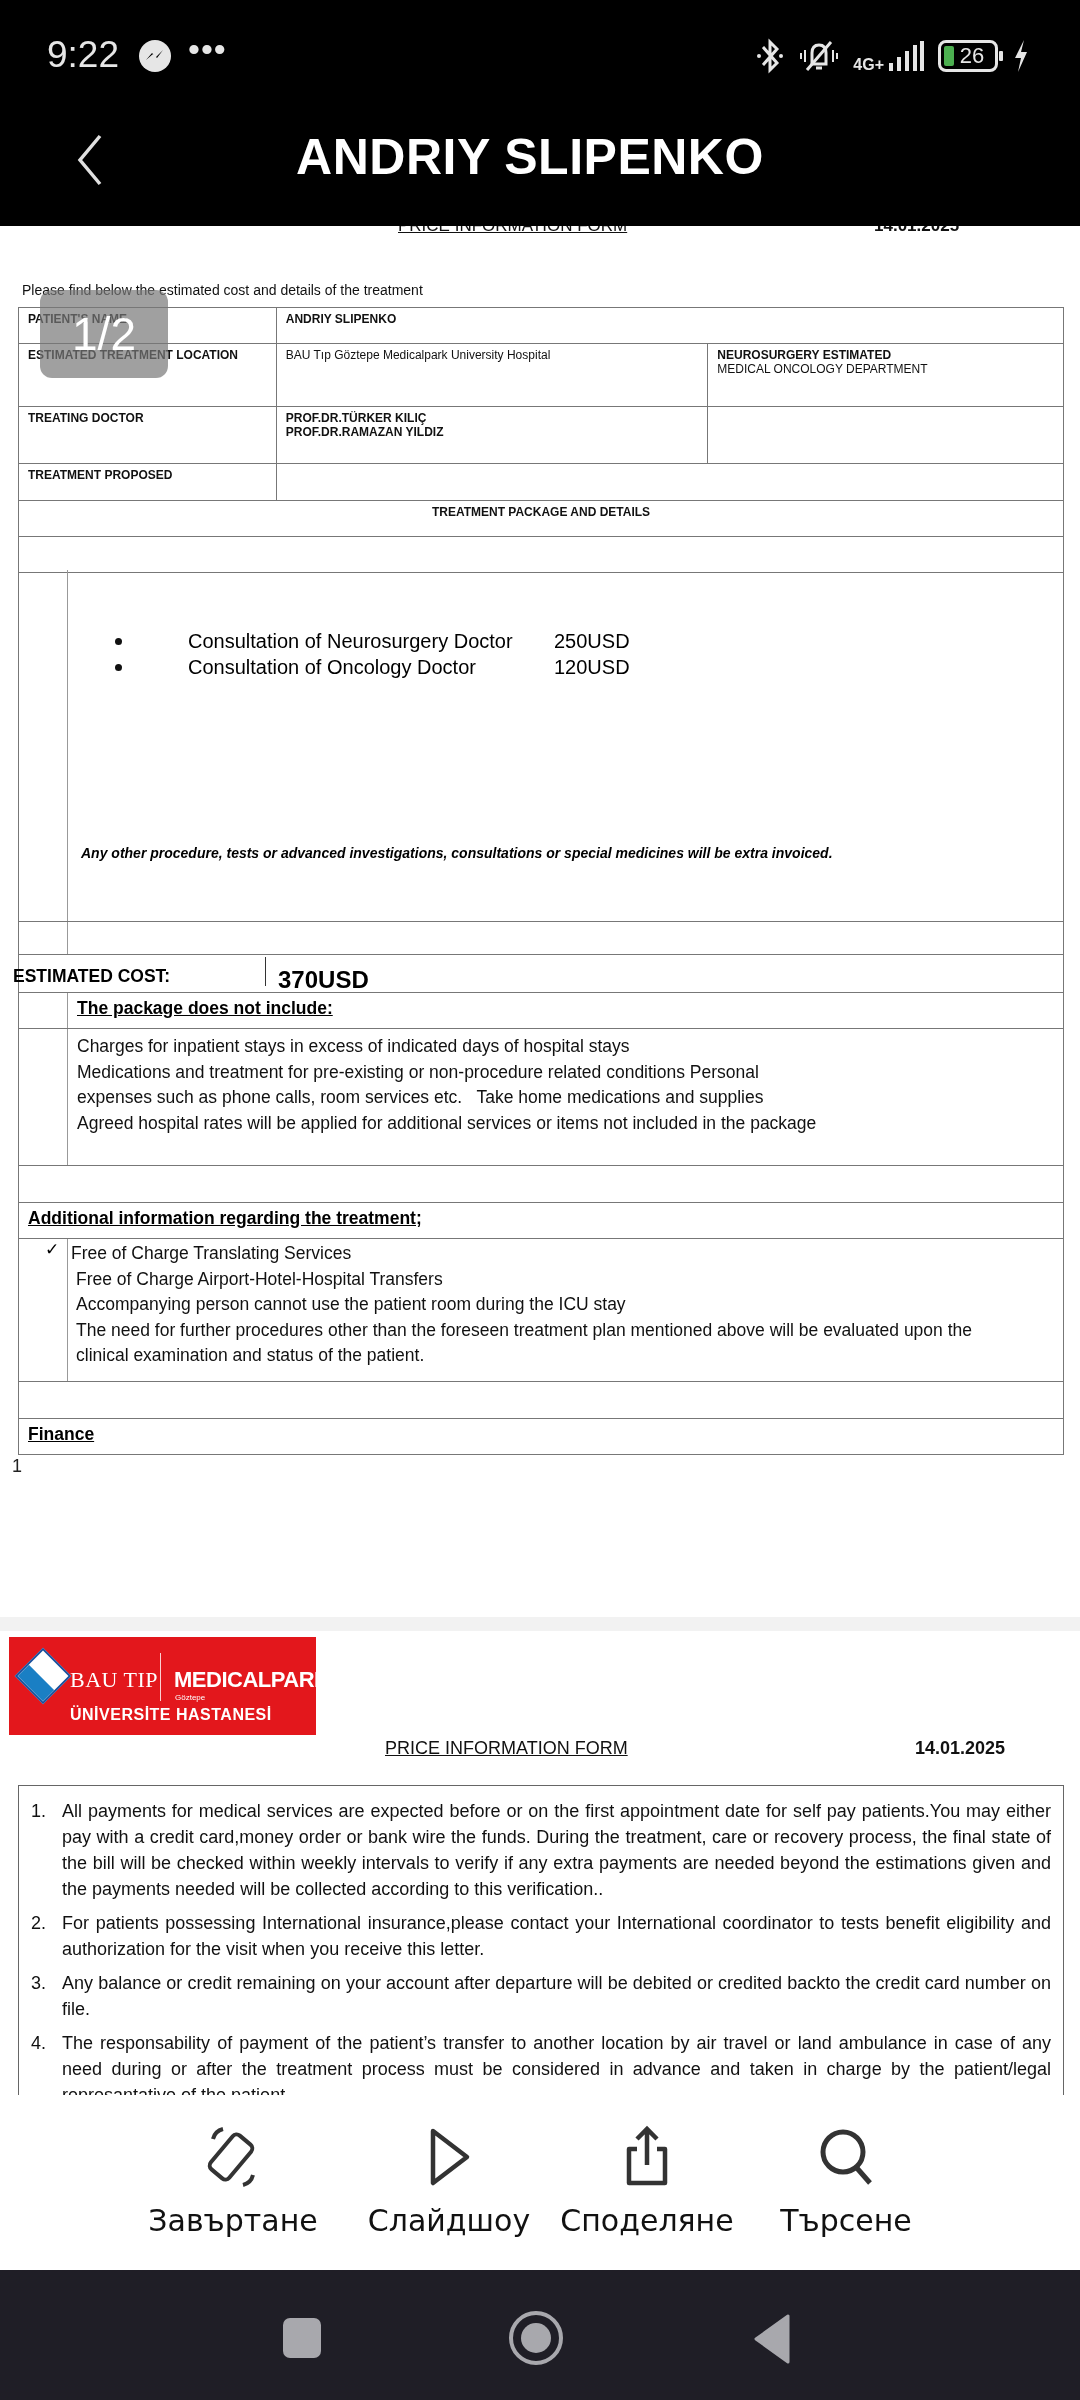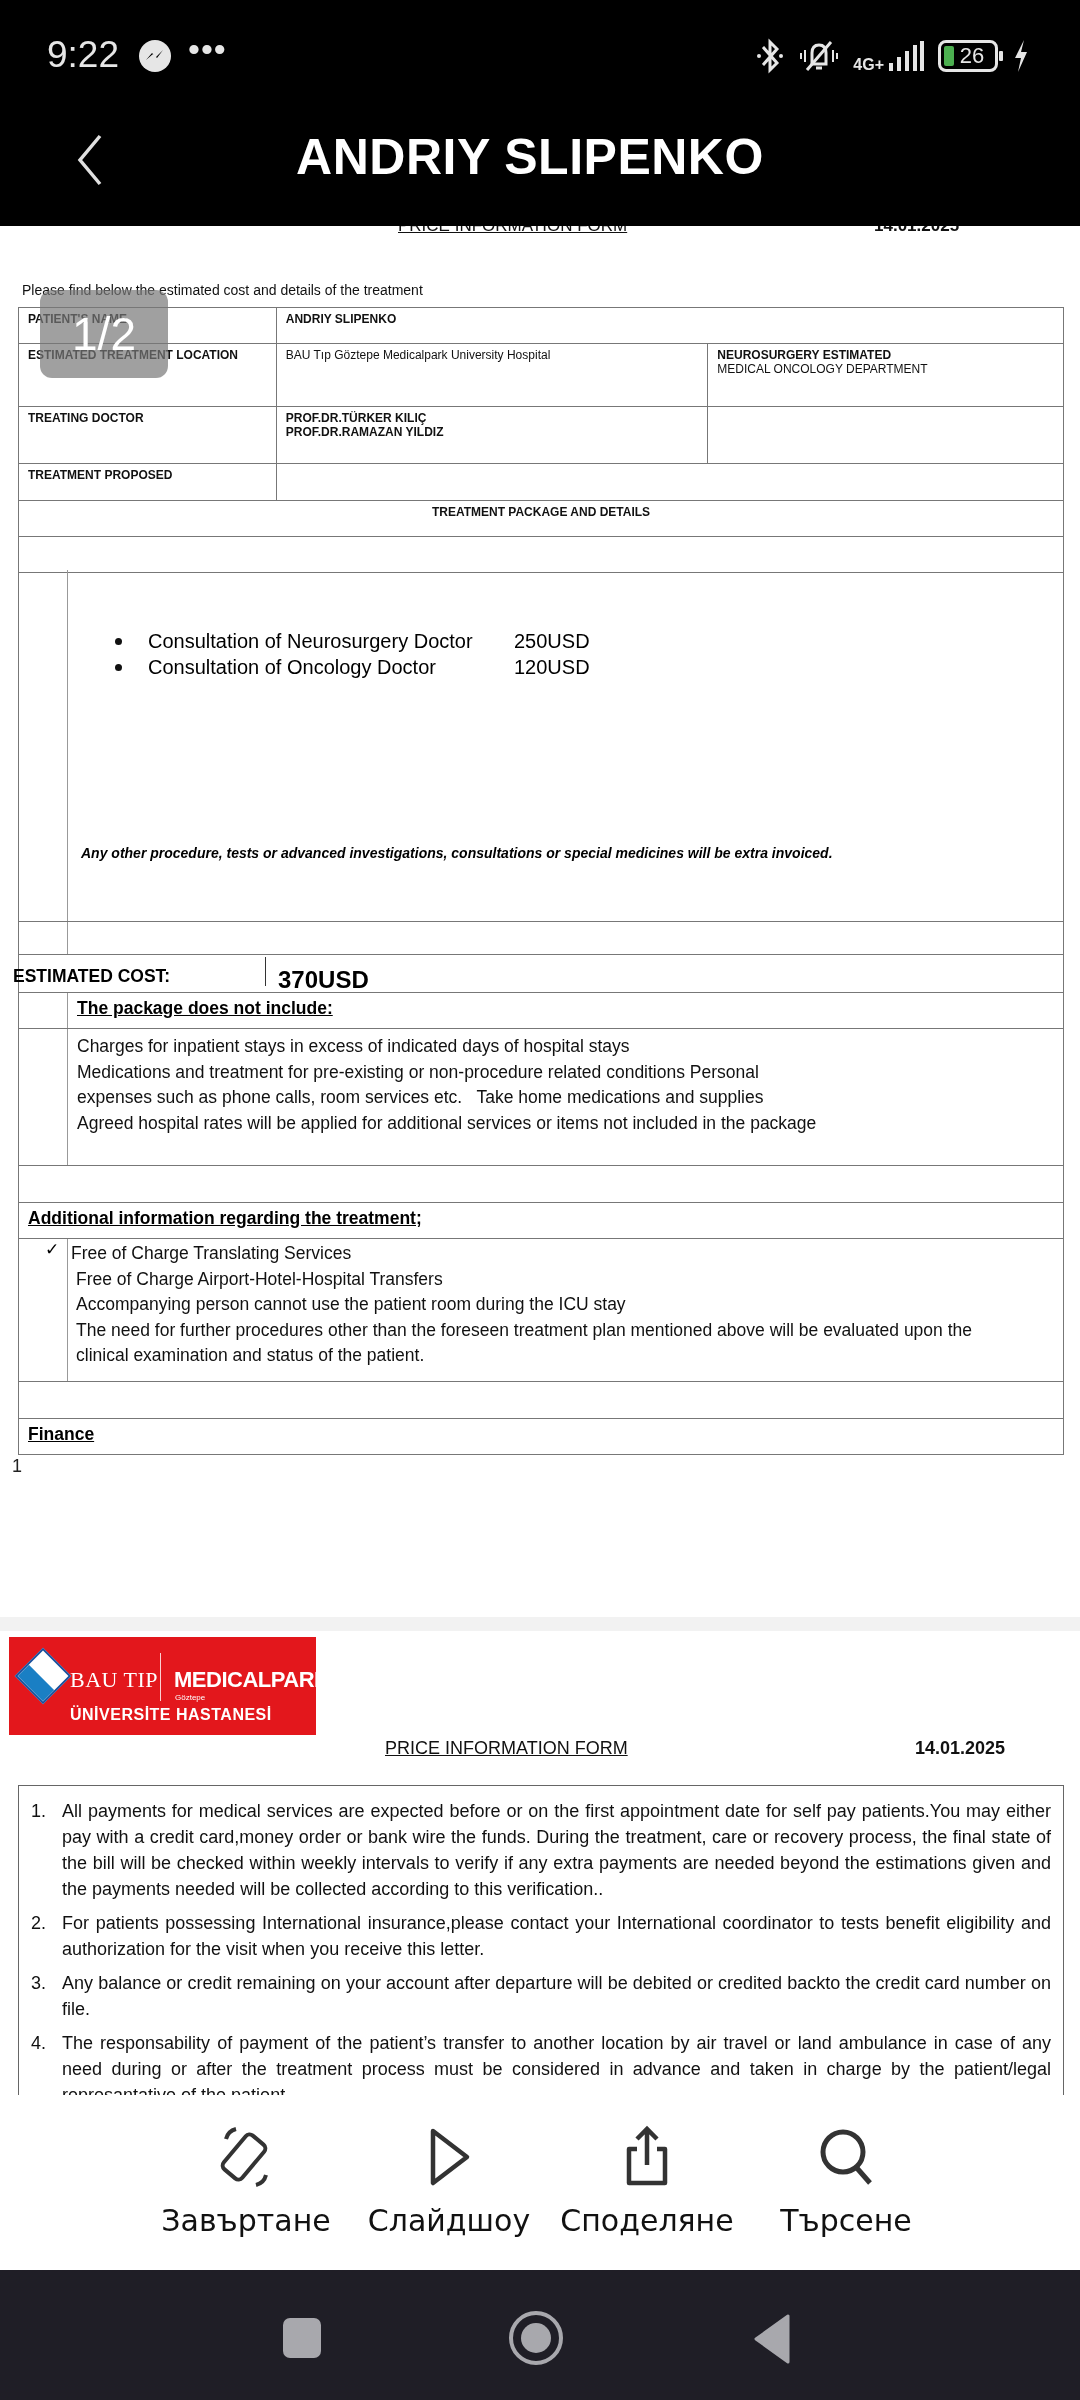--- a/index.html
+++ b/index.html
@@ -33,21 +33,21 @@
   table.t td { border: 1.5px solid #777; vertical-align: top; padding: 4px 9px; }
   .b { font-weight: bold; }
   .u { text-decoration: underline; }
 
   .row-block { position: absolute; left: 18px; width: 1046px; border: 1.5px solid #777; border-top: none; }
   .vline { position: absolute; top: 0; bottom: 0; left: 48px; border-left: 1.5px solid #999; }
 
   .bullets { position: absolute; left: 96px; top: 0; font-size: 20px; font-family: "Liberation Sans", sans-serif; }
   .bullets .li { display: flex; height: 26px; align-items: center; }
   .bullets .dot { width: 7px; height: 7px; border-radius: 50%; background: #111; margin-right: 26px; }
-  .bullets .txt { width: 366px; }
+  .bullets .txt { width: 366px; margin-left: 40px; }
   .extra-note { position: absolute; left: 62px; font-size: 14px; font-style: italic; font-weight: bold; font-family: "Liberation Sans", sans-serif; }
 
   .plain-lines { position: absolute; left: 76px; font-size: 17.5px; line-height: 25.5px; color: #111; }
 
   .page-num { position: absolute; left: 12px; font-size: 18px; color: #222; }
 
   .gap-band { position: absolute; left: 0; width: 1080px; height: 14px; background: #f2f2f2; }
 
   
   .logo { position: absolute; left: 9px; top: 1637px; width: 307px; height: 98px; background: #e3171c; color: #fff; }
@@ -265,21 +265,21 @@
       <span>Any balance or credit remaining on your account after departure will be debited or credited backto the credit card number on file.</span>
     </div>
     <div class="item">
       <span class="n">4.</span>
       <span>The responsability of payment of the patient’s transfer to another location by air travel or land ambulance in case of any need during or after the treatment process must be considered in advance and taken in charge by the patient/legal represantative of the patient.</span>
     </div>
   </div>
 </div>
 
 <div class="toolbar">
-  <div class="tool" style="left:143px;margin-left:13px;">
+  <div class="tool" style="left:143px;">
     <svg width="64" height="64" viewBox="0 0 64 64">
       <rect x="18" y="10" width="24" height="44" rx="5" transform="rotate(40 30 32)" fill="none" stroke="#333" stroke-width="4"></rect>
       <path d="M12 14 Q14 6 22 4" fill="none" stroke="#333" stroke-width="4"></path>
       <path d="M52 50 Q50 58 42 60" fill="none" stroke="#333" stroke-width="4"></path>
     </svg>
     <div class="lbl">Завъртане</div>
   </div>
   <div class="tool" style="left:557px;">
     <svg width="64" height="64" viewBox="0 0 64 64">
       <path d="M22 24 L14 24 L14 58 L50 58 L50 24 L42 24" fill="none" stroke="#333" stroke-width="4.5" stroke-linejoin="round"></path>

